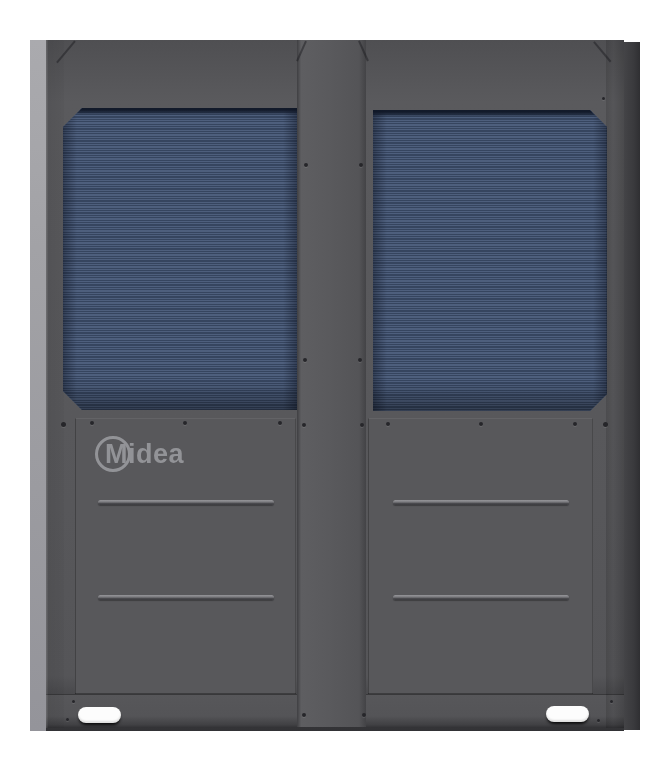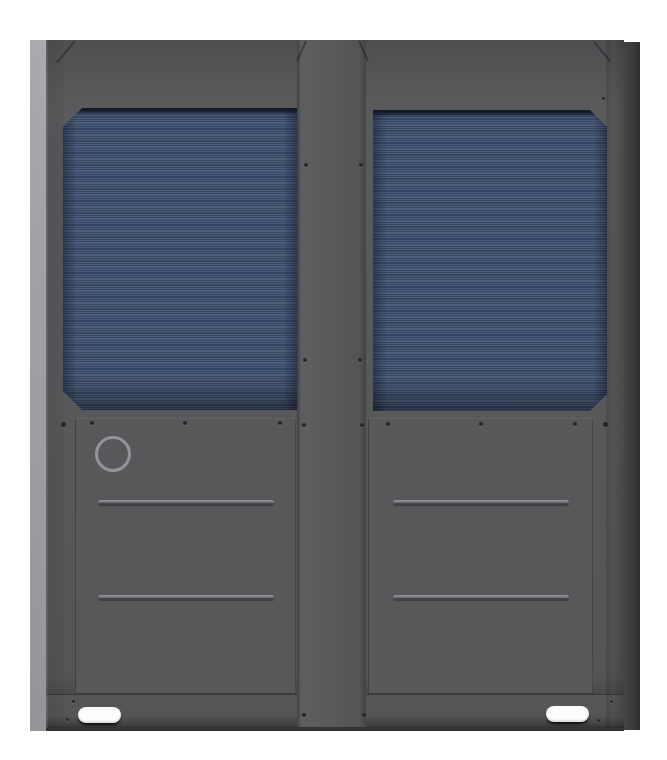--- a/index.html
+++ b/index.html
@@ -86,20 +86,21 @@
   <div class="abs face"></div>
   <div class="abs frame-left"></div>
   <div class="abs frame-right"></div>
 
   <div class="abs coil coil-left"></div>
   <div class="abs coil coil-right"></div>
 
   <div class="abs panel panel-left">
     <div class="abs logo">
       <span class="logo-circle"></span>
+      <span class="logo-text">Midea</span>
     </div>
     <div class="groove" style="left:23px;top:82px;width:176px;"></div>
     <div class="groove" style="left:23px;top:177px;width:176px;"></div>
   </div>
   <div class="abs panel panel-right">
     <div class="groove" style="left:25px;top:82px;width:176px;"></div>
     <div class="groove" style="left:25px;top:177px;width:176px;"></div>
   </div>
 
   <div class="abs base-rail">

